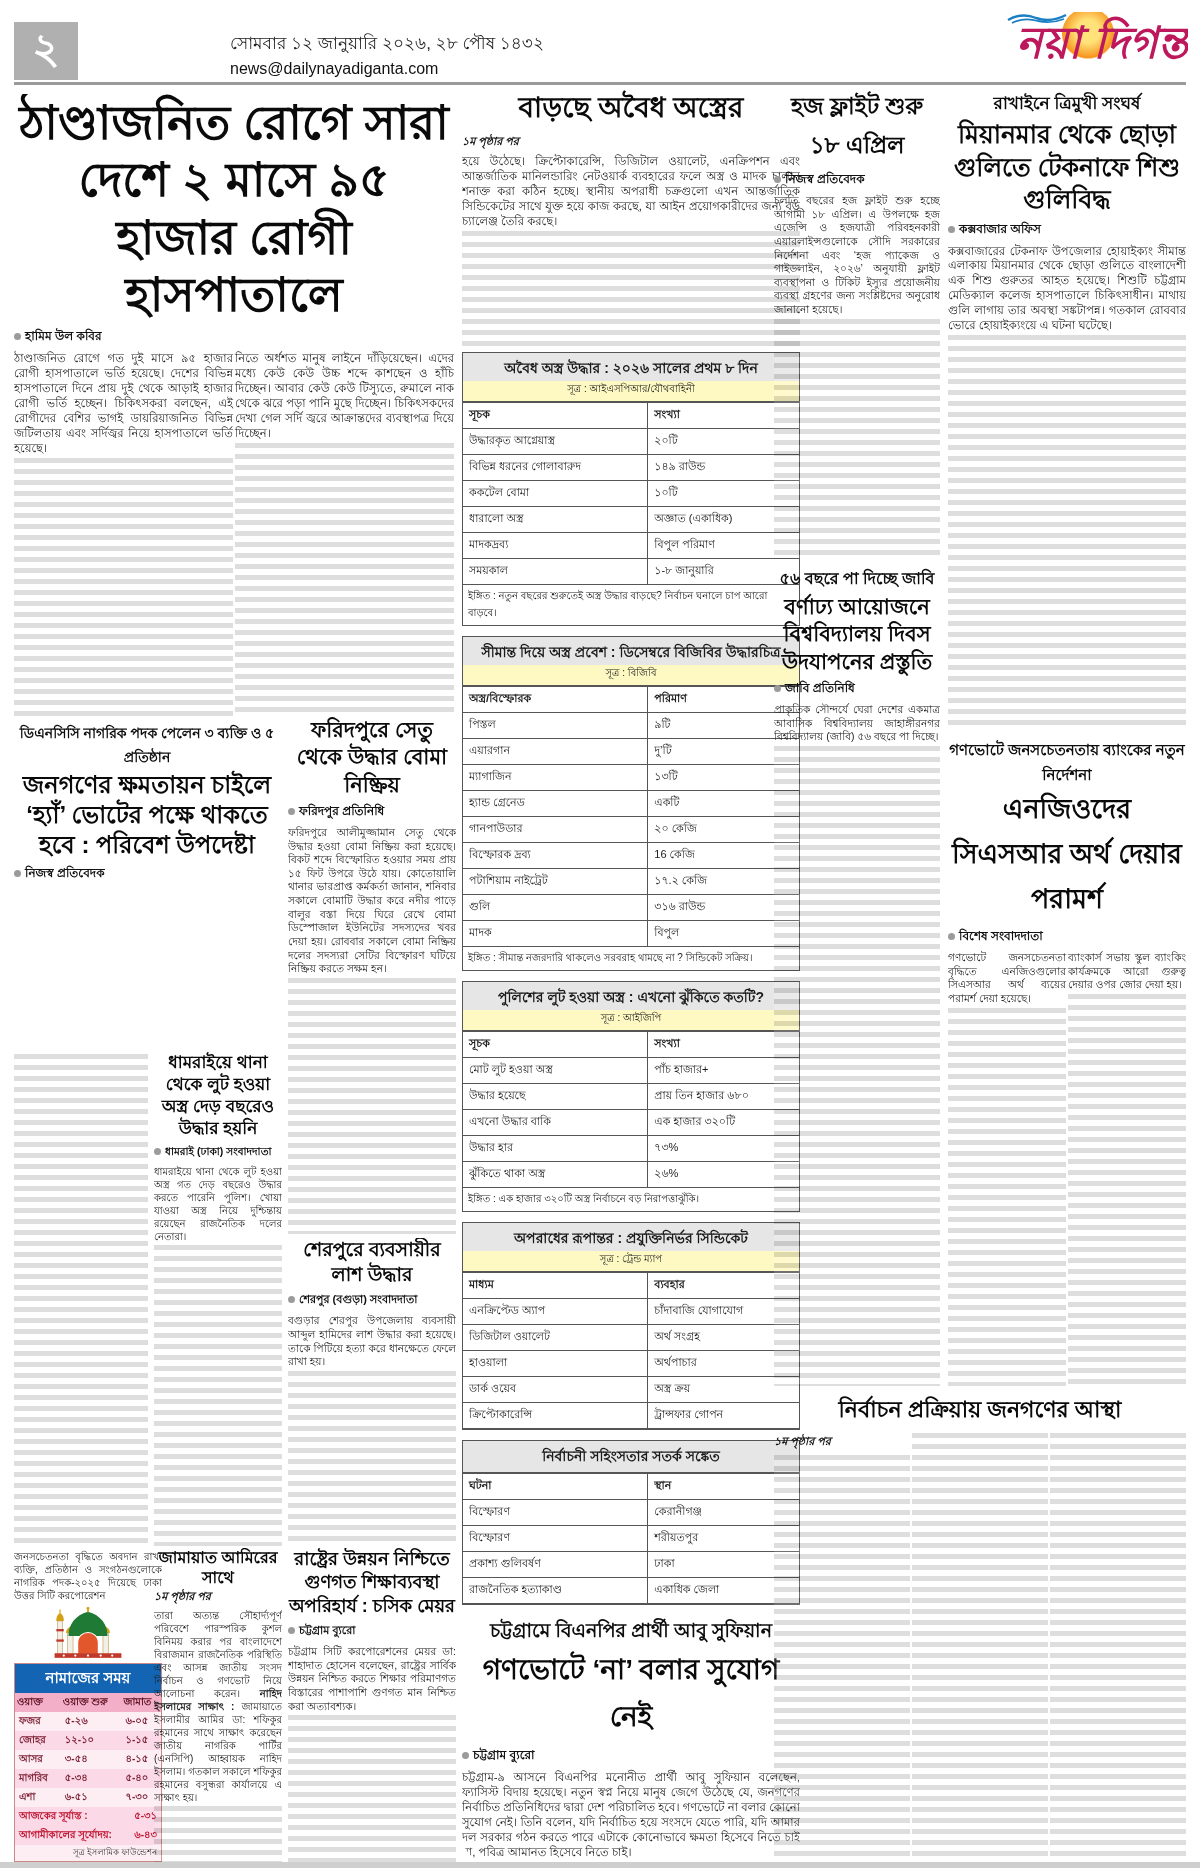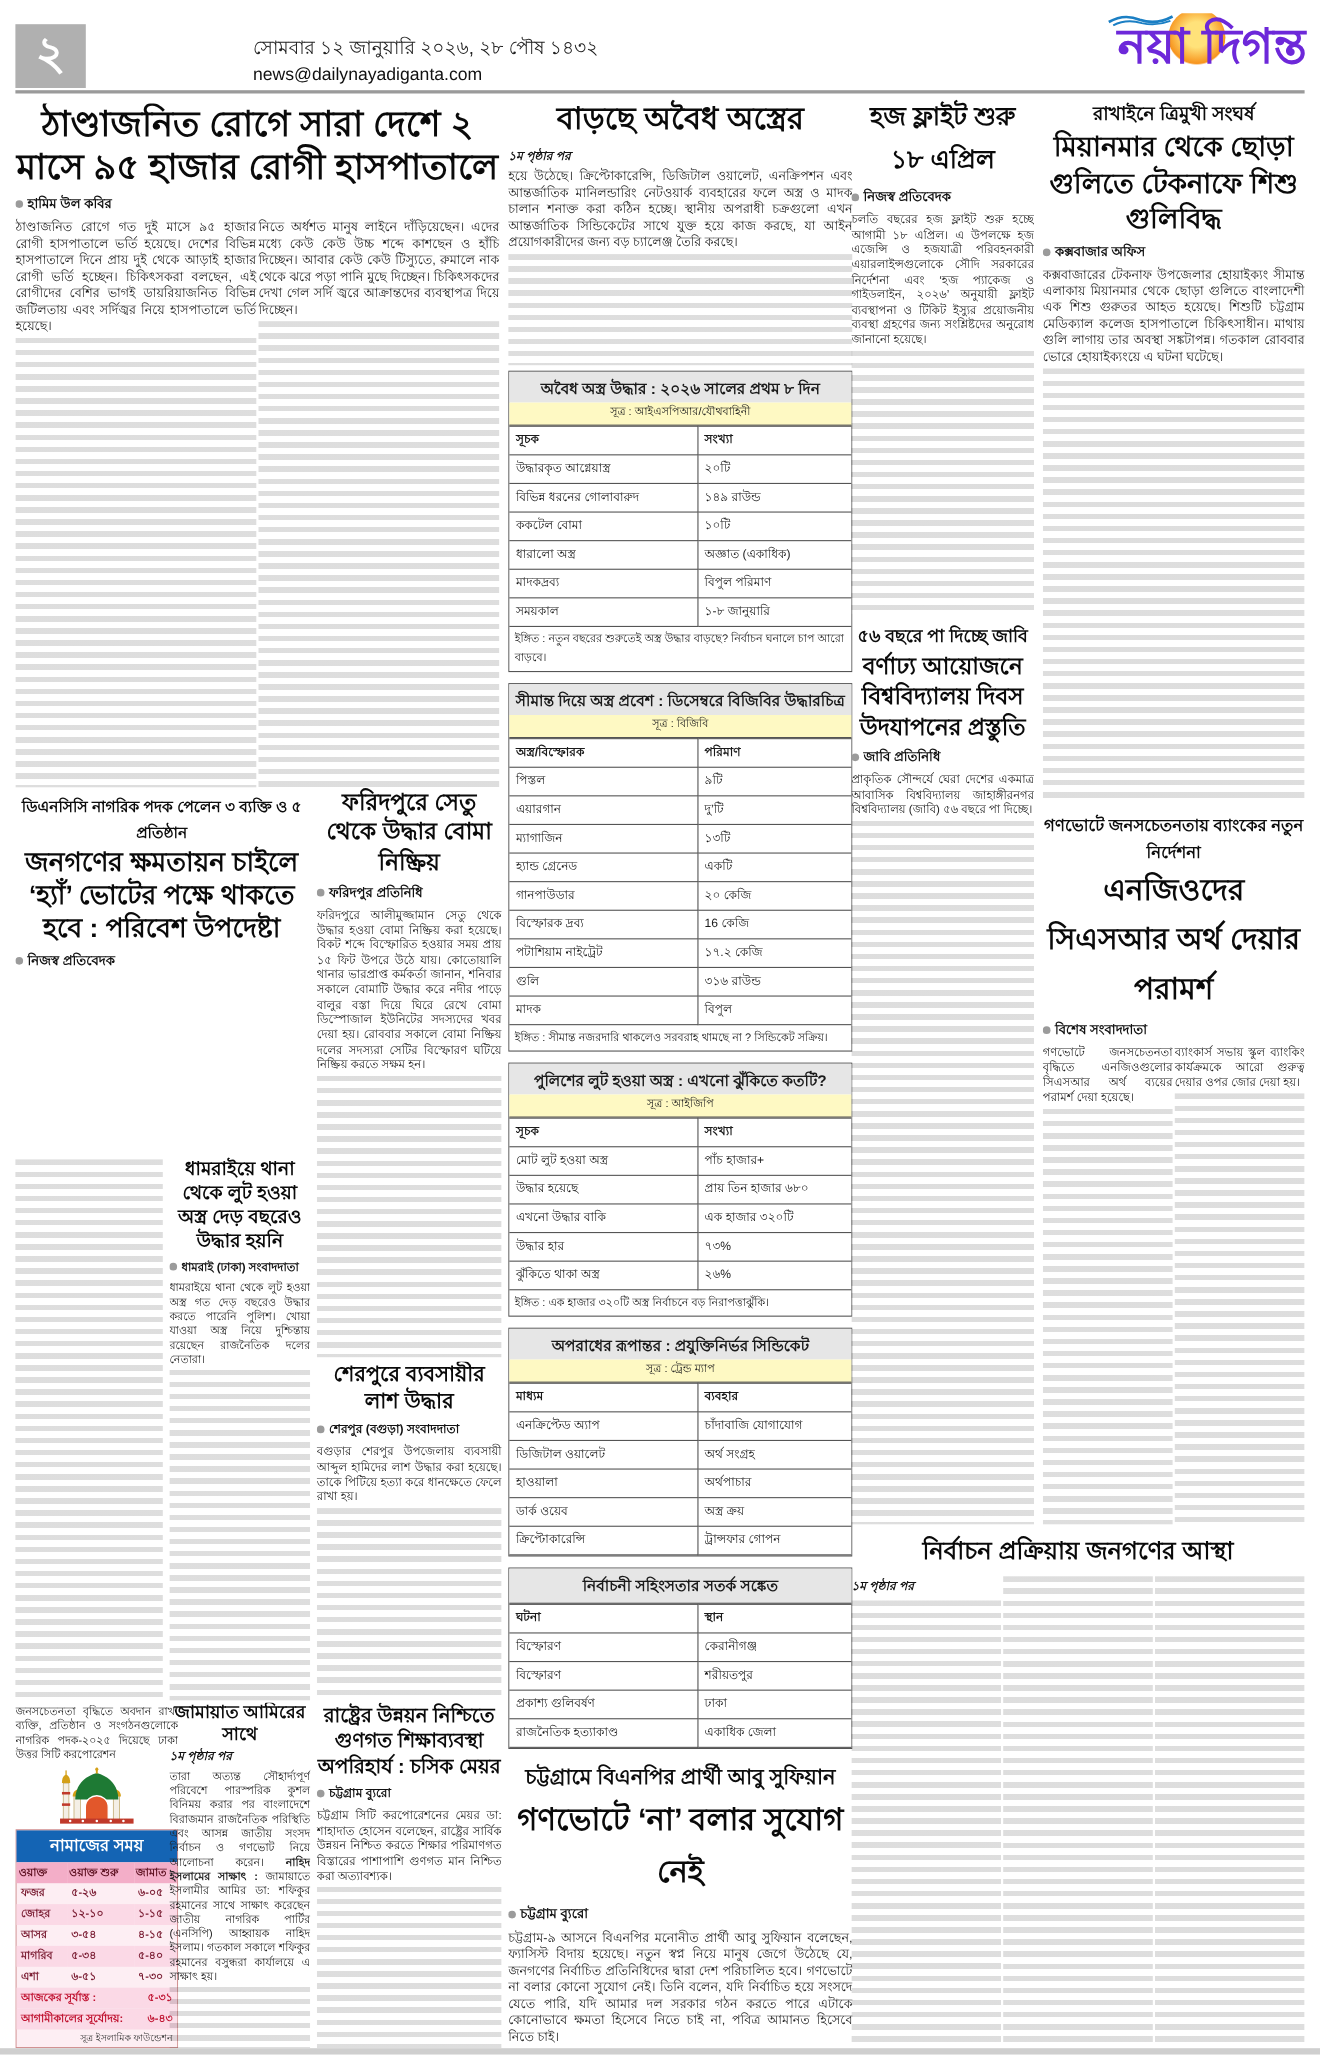--- a/index.html
+++ b/index.html
@@ -5,21 +5,21 @@
   html,body{margin:0;padding:0;background:#e9e9e9;}
   #sheet{position:relative;width:1200px;height:1868px;margin:0 auto;background:#ffffff;
          font-family:"Liberation Sans","DejaVu Sans",sans-serif;color:#1a1a1a;overflow:hidden;}
   .abs{position:absolute;overflow:hidden;}
   
   .pagebox{background:#b0b0b0;color:#fff;font-size:42px;font-weight:bold;
            display:flex;align-items:center;justify-content:center;}
   .dateline{font-size:17px;color:#222;line-height:1.45;}
   .dateline .em{font-size:16px;color:#111;}
   .rule{border-top:3px solid #9a9a9a;}
-  .logo{position:relative;font-weight:bold;font-size:44px;color:#6d28d9;white-space:nowrap;line-height:62px;text-align:right;}
+  .logo{position:relative;font-weight:bold;font-size:44px;color:#be185d;white-space:nowrap;line-height:62px;text-align:right;font-style:italic;}
   .sun{position:absolute;right:74px;top:-4px;width:52px;height:52px;border-radius:50%;
        background:radial-gradient(circle at 50% 45%, #ffe27a 0 30%, #f7941d 68%, rgba(247,148,29,0) 72%);z-index:0;}
   .logo span{position:relative;z-index:1;}
   .waves{position:absolute;right:120px;top:-2px;z-index:2;}
   
   .kicker{font-weight:bold;text-align:center;color:#0d0d0d;}
   .hl{font-weight:bold;text-align:center;color:#0a0a0a;}
   .byline{font-size:12px;font-weight:bold;color:#111;margin:4px 0 2px 0;}
   .dot{display:inline-block;width:7px;height:7px;border-radius:50%;background:#9b9b9b;margin-right:4px;}
   .cont{font-size:11px;font-weight:bold;font-style:italic;color:#111;}
@@ -68,21 +68,21 @@
     <div class="sun"></div>
     <svg class="waves" width="62" height="14" viewBox="0 0 62 14">
       <path d="M2 10 Q16 2 30 8 Q45 13 60 5" fill="none" stroke="#1b7fc4" stroke-width="2.4"></path>
       <path d="M6 13 Q18 7 32 11 Q45 14 58 9" fill="none" stroke="#1b7fc4" stroke-width="1.8"></path>
     </svg>
     <span>নয়া দিগন্ত</span>
   </div>
   <div class="abs rule" style="left:14px;top:82px;width:1172px;height:0;"></div>
 
   <div class="abs flexcol" style="left:14px;top:94px;width:440px;height:622px;">
-    <div class="hl" style="font-size:32px;line-height:1.22;">ঠাণ্ডাজনিত রোগে সারা দেশে ২ মাসে ৯৫ হাজার রোগী হাসপাতালে</div>
+    <div class="hl" style="font-size:47px;line-height:1.22;">ঠাণ্ডাজনিত রোগে সারা দেশে ২ মাসে ৯৫ হাজার রোগী হাসপাতালে</div>
     <div class="byline"><span class="dot"></span><span>হামিম উল কবির</span></div>
     <div class="tcols" style="flex:1;">
       <div>
         <p class="body">ঠাণ্ডাজনিত রোগে গত দুই মাসে ৯৫ হাজার রোগী হাসপাতালে ভর্তি হয়েছে। দেশের বিভিন্ন হাসপাতালে দিনে প্রায় দুই থেকে আড়াই হাজার রোগী ভর্তি হচ্ছেন। চিকিৎসকরা বলছেন, এই রোগীদের বেশির ভাগই ডায়রিয়াজনিত বিভিন্ন জটিলতায় এবং সর্দিজ্বর নিয়ে হাসপাতালে ভর্তি হয়েছে।</p>
         <div class="fill" style="flex:1;"></div>
       </div>
       <div>
         <p class="body">নিতে অর্ধশত মানুষ লাইনে দাঁড়িয়েছেন। এদের মধ্যে কেউ কেউ উচ্চ শব্দে কাশছেন ও হাঁচি দিচ্ছেন। আবার কেউ কেউ টিস্যুতে, রুমালে নাক থেকে ঝরে পড়া পানি মুছে দিচ্ছেন। চিকিৎসকদের দেখা গেল সর্দি জ্বরে আক্রান্তদের ব্যবস্থাপত্র দিয়ে দিচ্ছেন।</p>
         <div class="fill" style="flex:1;"></div>
       </div>
@@ -195,21 +195,21 @@
     <div class="fill" style="flex:1;"></div>
   </div>
 
   <div class="abs flexcol" style="left:288px;top:1548px;width:168px;height:314px;">
     <div class="hl" style="font-size:18px;line-height:1.3;">রাষ্ট্রের উন্নয়ন নিশ্চিতে গুণগত শিক্ষাব্যবস্থা অপরিহার্য : চসিক মেয়র</div>
     <div class="byline" style="font-size:11px;"><span class="dot"></span><span>চট্টগ্রাম ব্যুরো</span></div>
     <p class="body sm">চট্টগ্রাম সিটি করপোরেশনের মেয়র ডা: শাহাদাত হোসেন বলেছেন, রাষ্ট্রের সার্বিক উন্নয়ন নিশ্চিত করতে শিক্ষার পরিমাণগত বিস্তারের পাশাপাশি গুণগত মান নিশ্চিত করা অত্যাবশ্যক।</p>
     <div class="fill" style="flex:1;"></div>
   </div>
 
-  <div class="abs flexcol" style="left:462px;top:86px;width:313px;height:1776px;">
+  <div class="abs flexcol" style="left:462px;top:86px;width:338px;height:1776px;border-radius:26px;">
     <div class="hl" style="font-size:28px;">বাড়ছে অবৈধ অস্ত্রের</div>
     <div class="cont">১ম পৃষ্ঠার পর</div>
     <div class="flexcol" style="height:352px;">
       <p class="body">হয়ে উঠেছে। ক্রিপ্টোকারেন্সি, ডিজিটাল ওয়ালেট, এনক্রিপশন এবং আন্তর্জাতিক মানিলন্ডারিং নেটওয়ার্ক ব্যবহারের ফলে অস্ত্র ও মাদক চালান শনাক্ত করা কঠিন হচ্ছে। স্থানীয় অপরাধী চক্রগুলো এখন আন্তর্জাতিক সিন্ডিকেটের সাথে যুক্ত হয়ে কাজ করছে, যা আইন প্রয়োগকারীদের জন্য বড় চ্যালেঞ্জ তৈরি করছে।</p>
       <div class="fill" style="flex:1;"></div>
     </div>
 
     <div class="ntable">
       <div class="tt">অবৈধ অস্ত্র উদ্ধার : ২০২৬ সালের প্রথম ৮ দিন</div>
       <div class="src">সূত্র : আইএসপিআর/যৌথবাহিনী</div>

